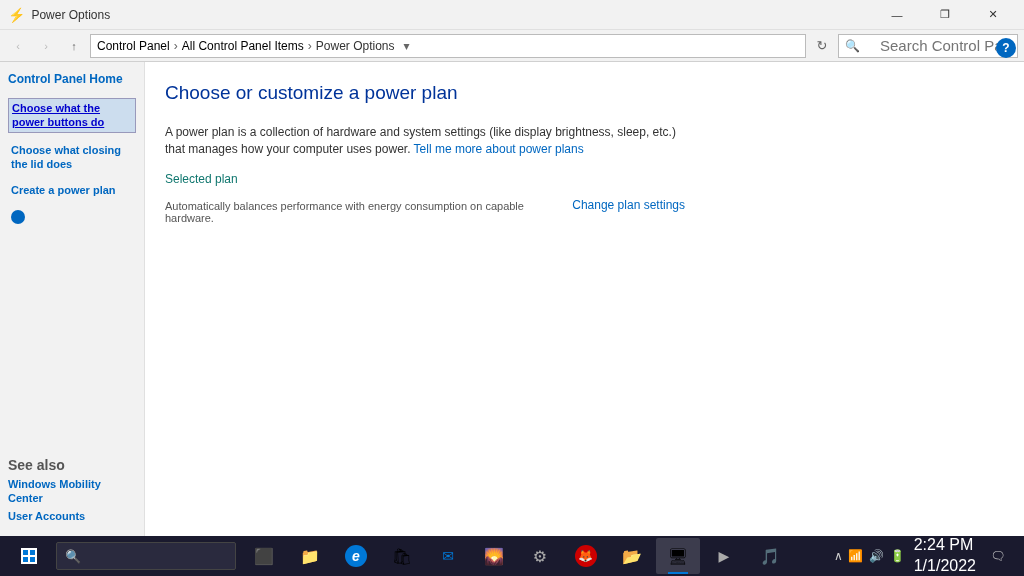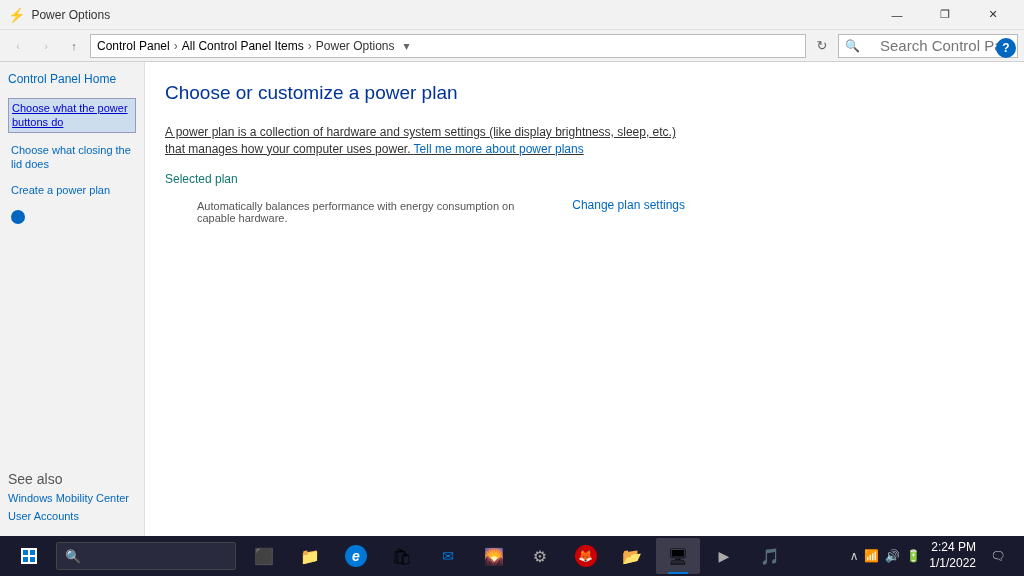--- a/index.html
+++ b/index.html
@@ -116,20 +116,21 @@
       display: flex;
       height: calc(576px - 30px - 32px - 40px);
     }
 
     
     .sidebar {
       width: 145px;
       background: #f2f2f2;
       padding: 10px 8px;
       border-right: 1px solid #e0e0e0;
+      font-weight: bold;
     }
     .sidebar-home-link {
       font-size: 12px;
       color: #0067c0;
       cursor: pointer;
       margin-bottom: 12px;
       display: block;
     }
     .sidebar-item {
       font-size: 11px;
@@ -171,21 +172,20 @@
       font-weight: 300;
       color: #003399;
       margin-bottom: 12px;
     }
     .page-desc {
       font-size: 12px;
       color: #333;
       line-height: 1.4;
       margin-bottom: 14px;
       max-width: 520px;
-      text-decoration: underline;
     }
     .page-desc a {
       color: #0067c0;
       cursor: pointer;
     }
     .section-label {
       font-size: 12px;
       color: #0f766e;
       margin-bottom: 8px;
     }
@@ -198,21 +198,20 @@
     }
     .plan-name {
       font-weight: 700;
       font-size: 12px;
       color: #333;
     }
     .plan-desc {
       font-size: 11px;
       color: #555;
       margin-top: 2px;
-      margin-left: 32px;
     }
     .change-plan-link {
       font-size: 12px;
       color: #0067c0;
       cursor: pointer;
       white-space: nowrap;
       margin-left: 20px;
     }
 
     
@@ -305,23 +304,23 @@
       gap: 8px;
       padding-right: 8px;
     }
     .sys-tray {
       display: flex;
       align-items: center;
       gap: 6px;
     }
     .tray-icon { color: #ccc; font-size: 12px; cursor: pointer; }
     .clock {
-      text-align: right;
+      text-align: left;
       color: white;
-      font-size: 12px;
+      font-size: 16px;
       line-height: 1.3;
       cursor: pointer;
     }
     .notification-btn {
       width: 28px;
       height: 28px;
       display: flex;
       align-items: center;
       justify-content: center;
       cursor: pointer;

